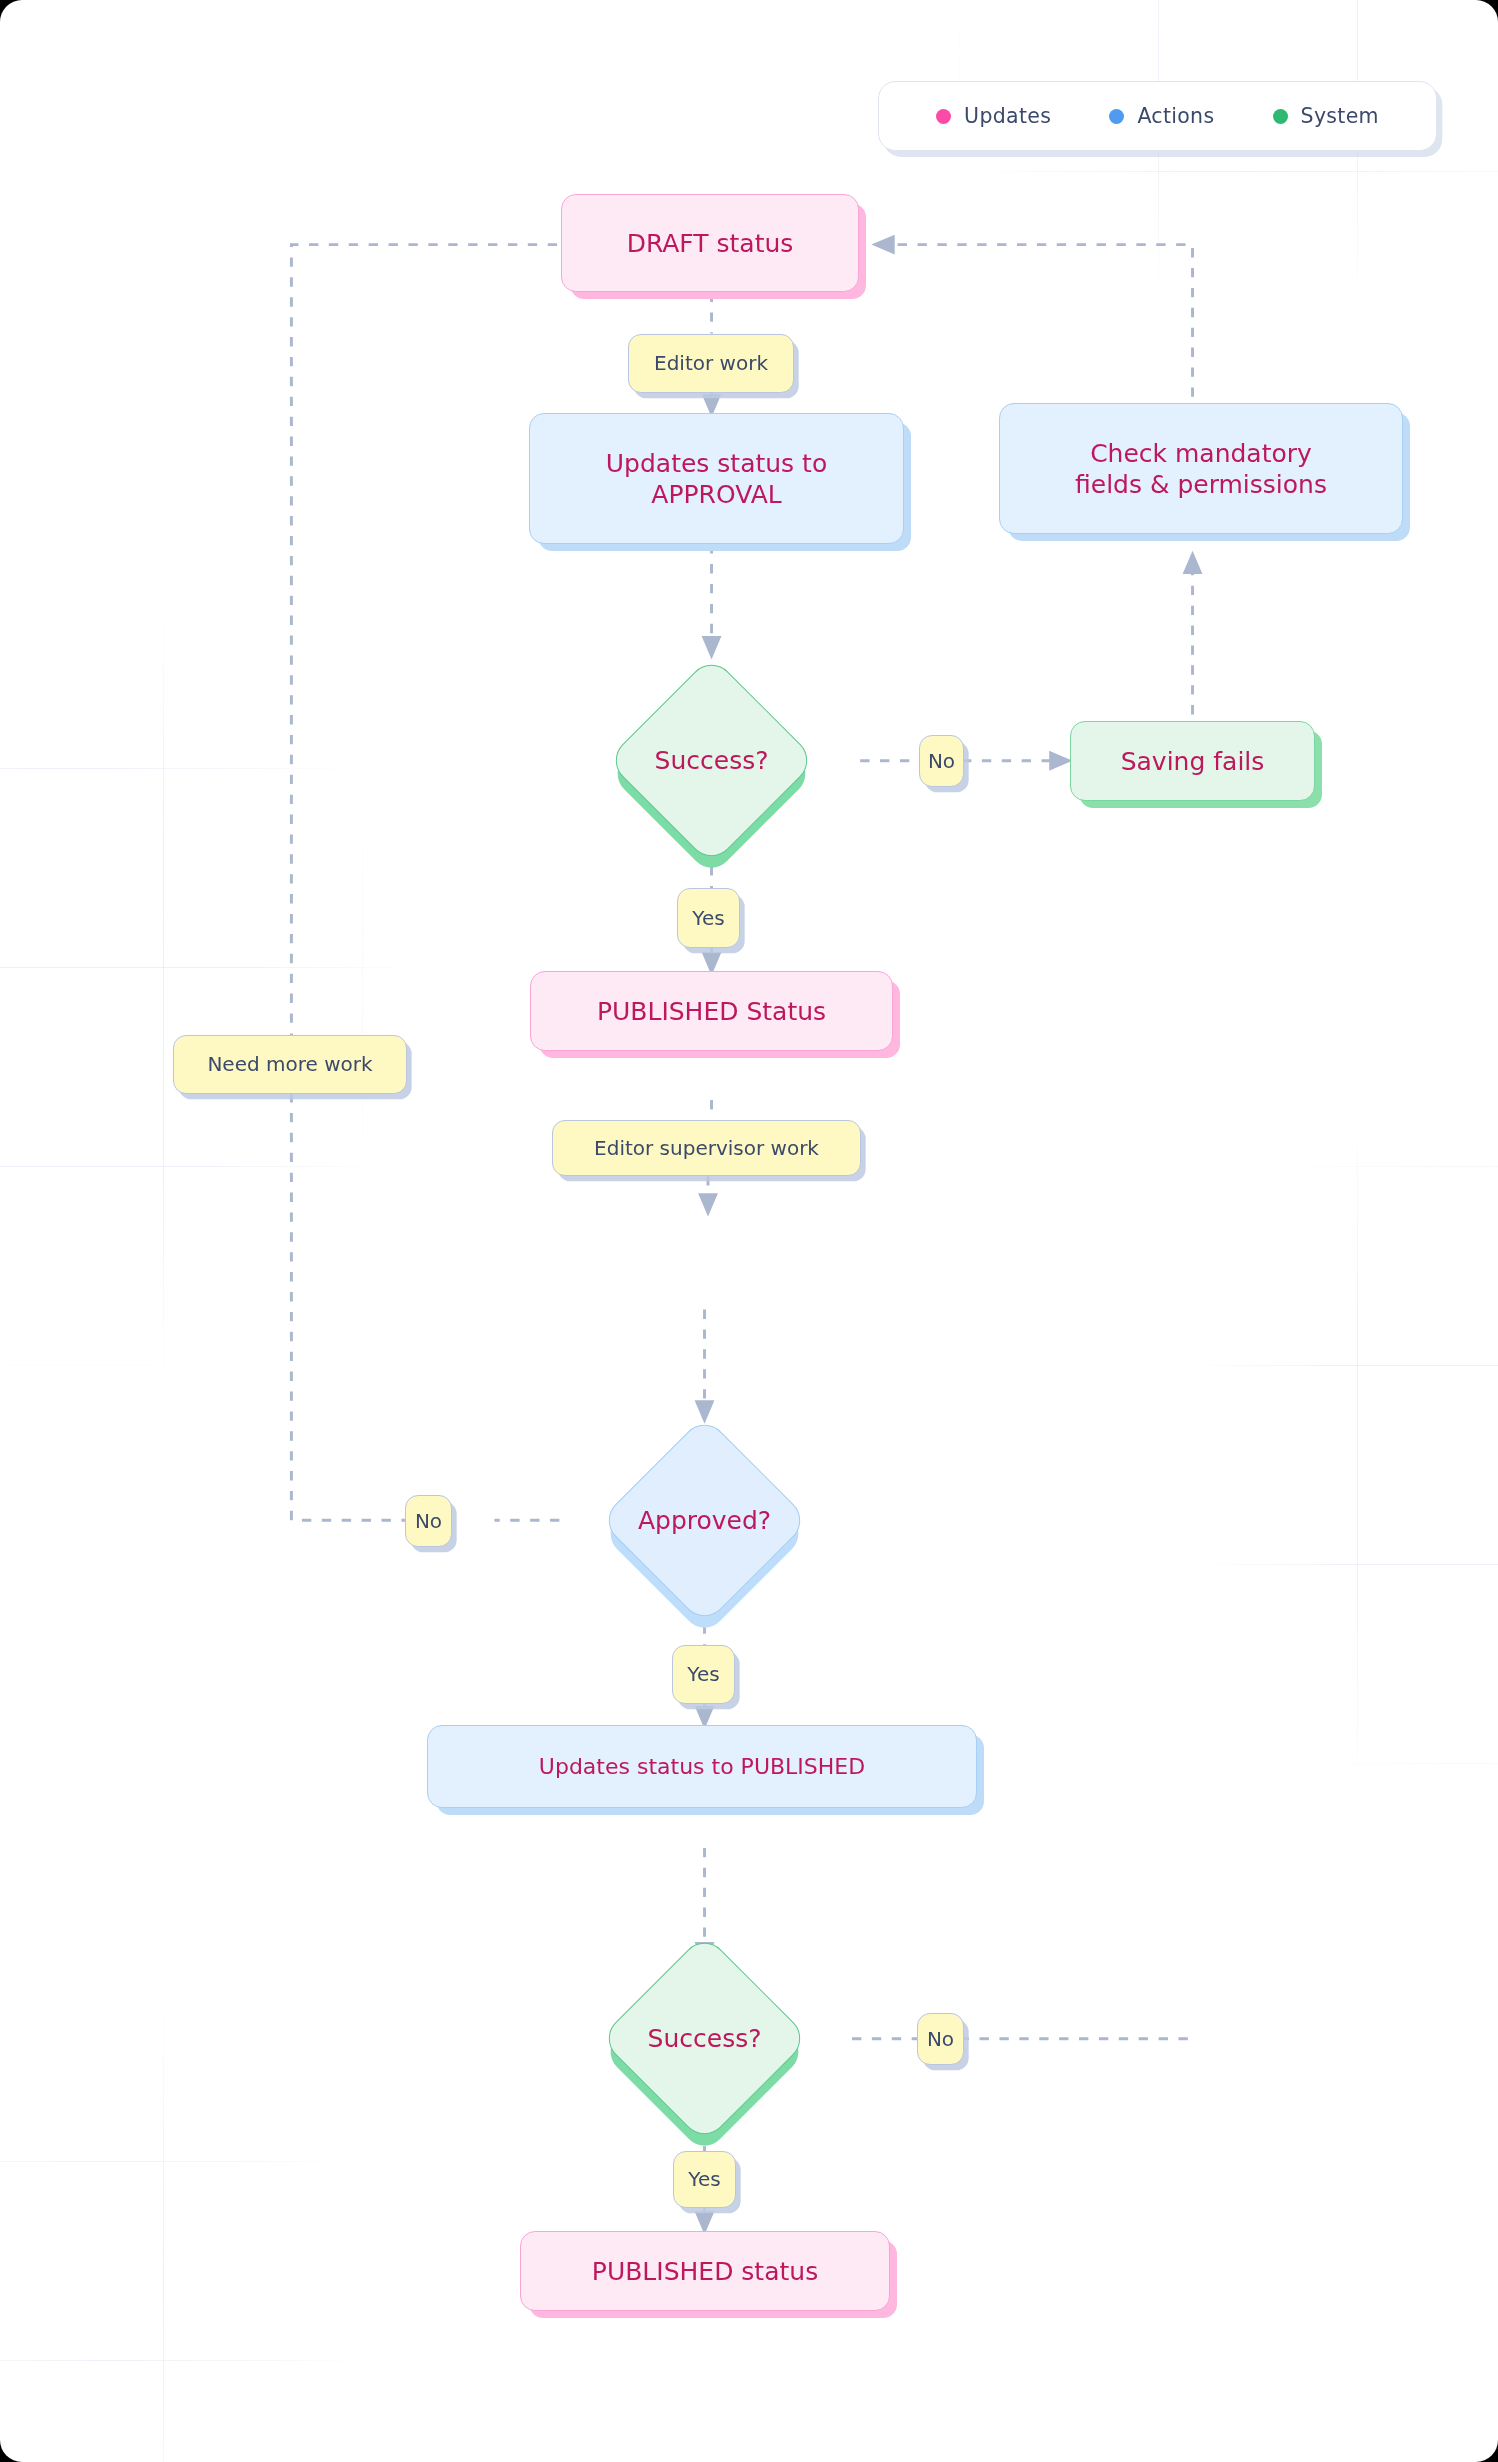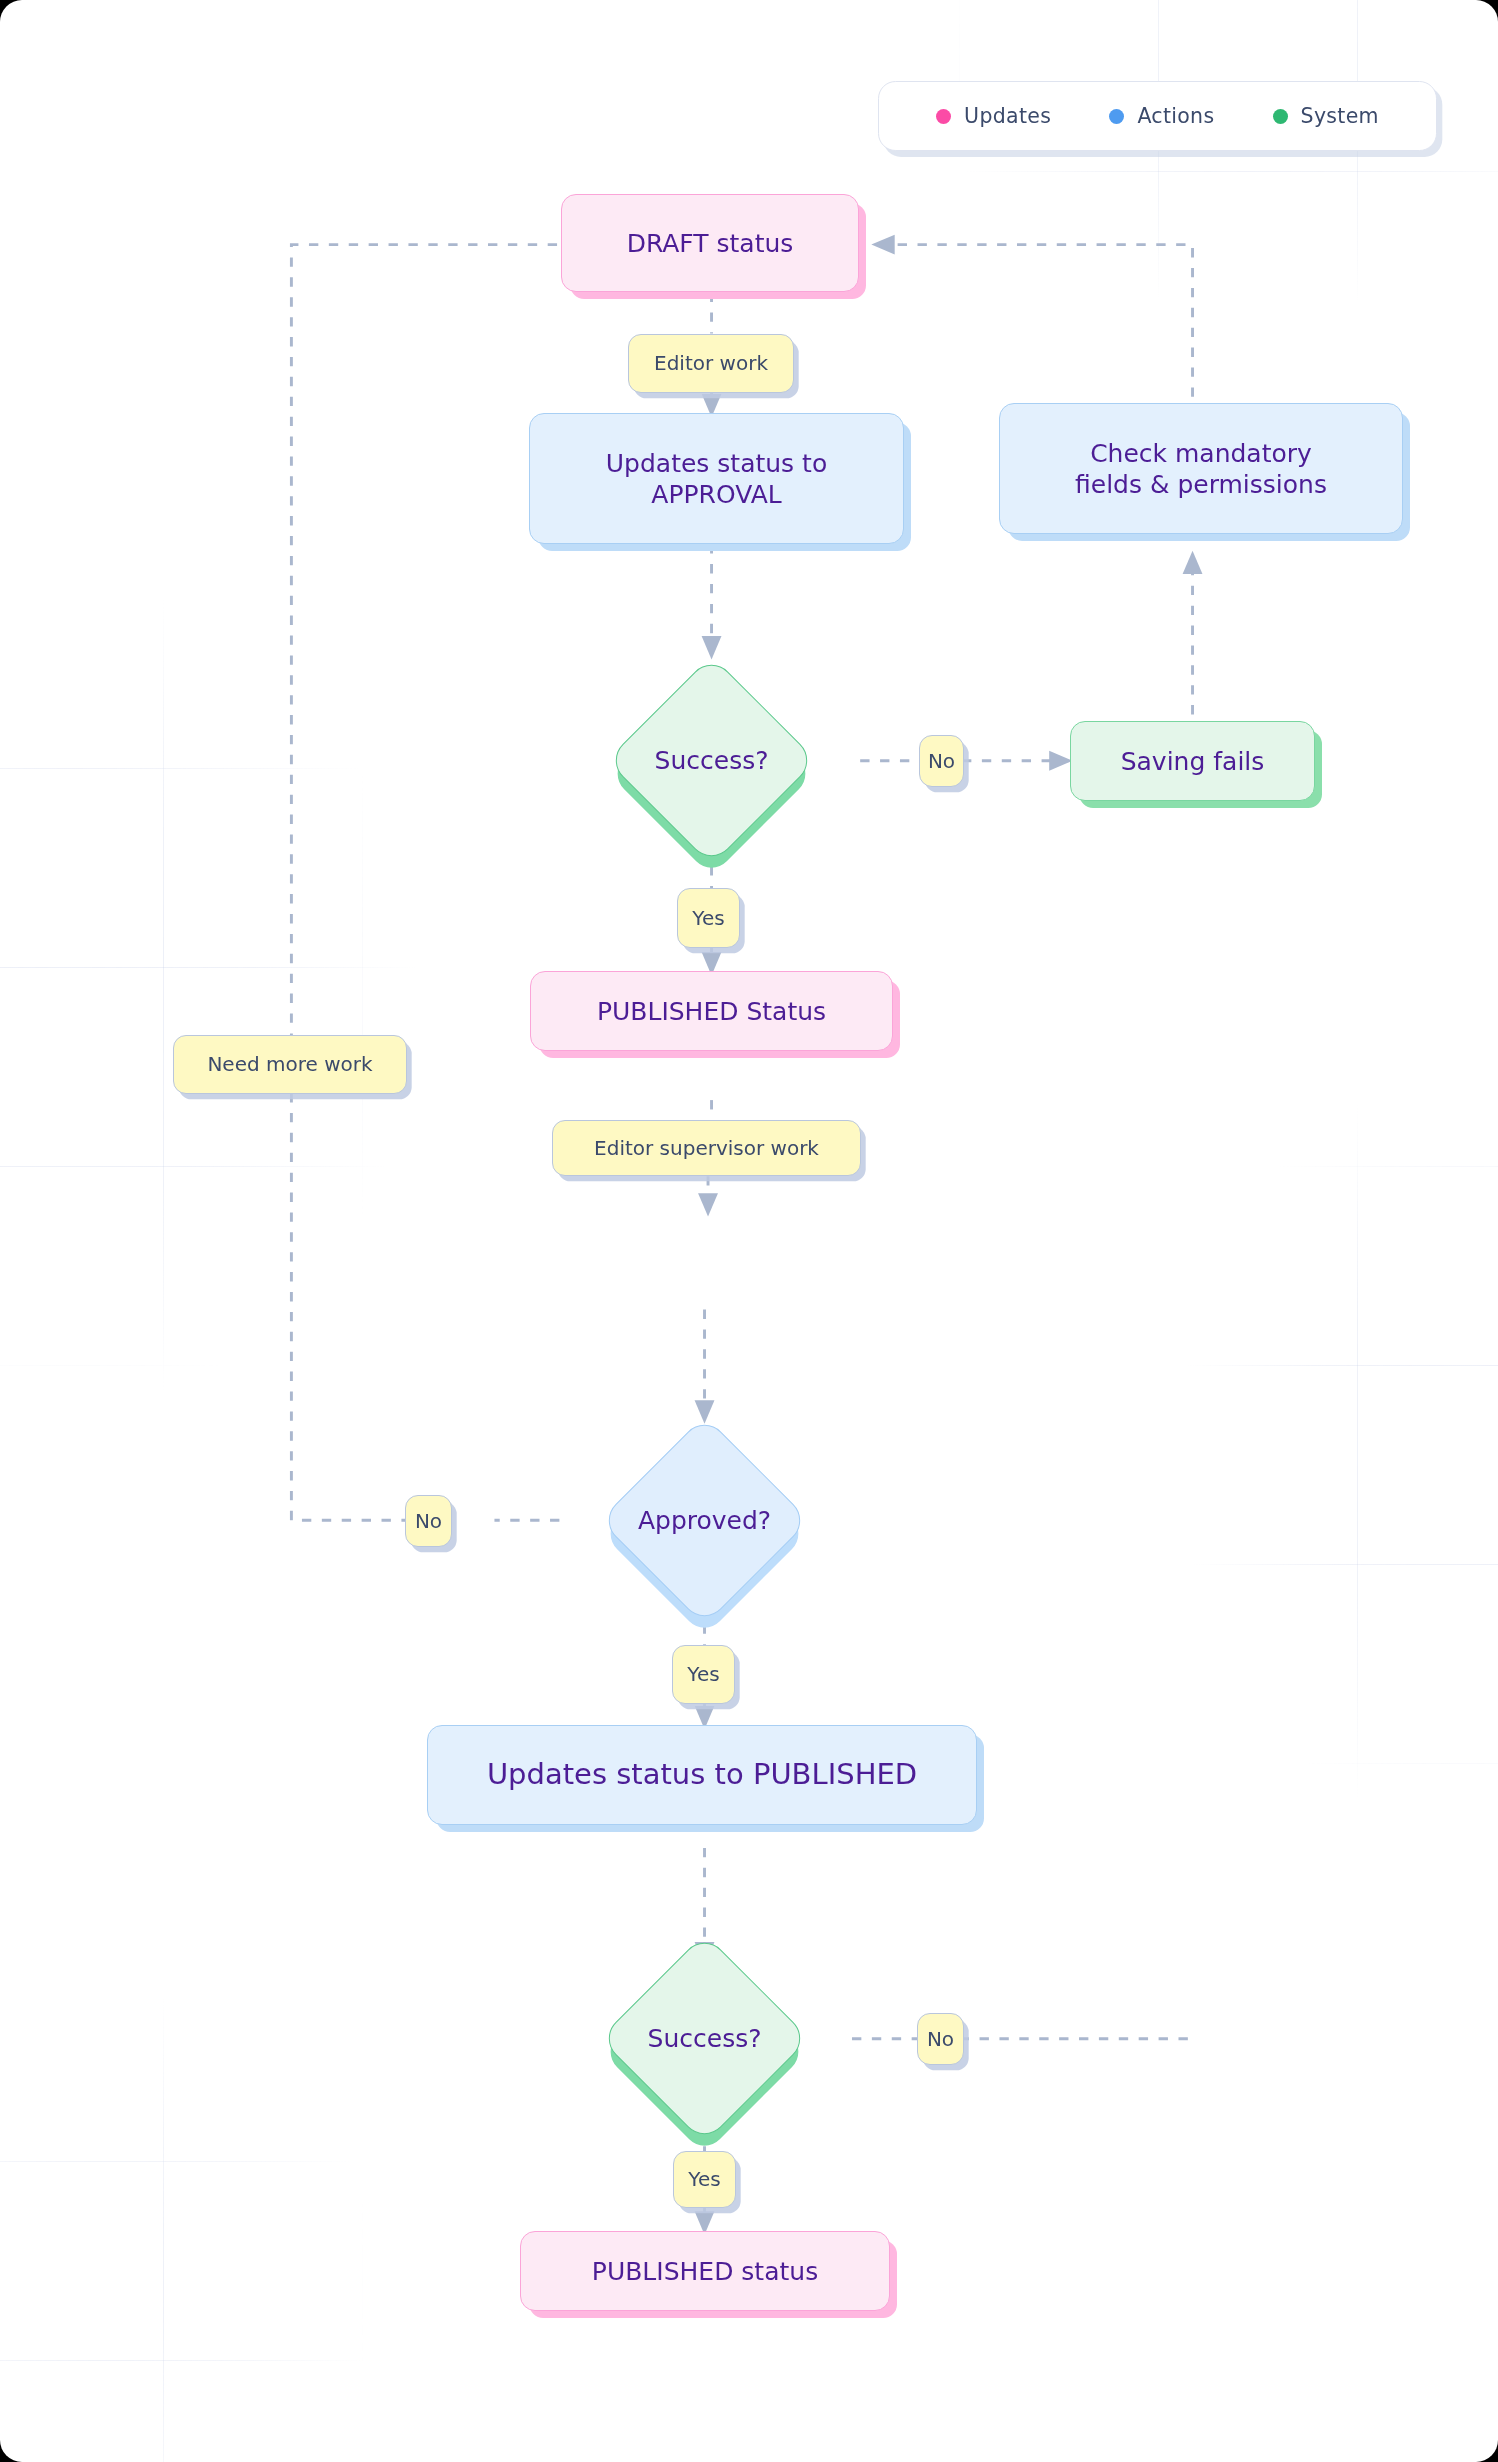--- a/index.html
+++ b/index.html
@@ -63,21 +63,21 @@
     white-space: nowrap;
   }
 
   
   .node {
     position: absolute;
     display: flex;
     align-items: center;
     justify-content: center;
     text-align: center;
-    color: #4c1d95;
+    color: #be185d;
     line-height: 1.24;
     z-index: 4;
   }
   .node .txt { padding: 0 14px; }
 
   
   .rect {
     border-radius: 15px;
     border-width: 1.8px;
     border-style: solid;
@@ -257,21 +257,21 @@
   </div>
 
   <div class="node pill" style="left:405px; top:1495px; width:47px; height:52px; font-size:20px;">
     <span class="txt">No</span>
   </div>
 
   <div class="node pill" style="left:672px; top:1645px; width:63px; height:59px; font-size:20px;">
     <span class="txt">Yes</span>
   </div>
 
-  <div class="node rect action" style="left:427px; top:1725px; width:550px; height:100px; font-size:29px;">
+  <div class="node rect action" style="left:427px; top:1725px; width:550px; height:83px; font-size:22px;">
     <span class="txt">Updates status to PUBLISHED</span>
   </div>
 
   <div class="node diamond system" style="left:630px; top:1964px; width:149px; height:149px; font-size:25px;">
     <div class="dshape"></div>
     <span class="txt">Success?</span>
   </div>
 
   <div class="node pill" style="left:917px; top:2013px; width:47px; height:52px; font-size:20px;">
     <span class="txt">No</span>

